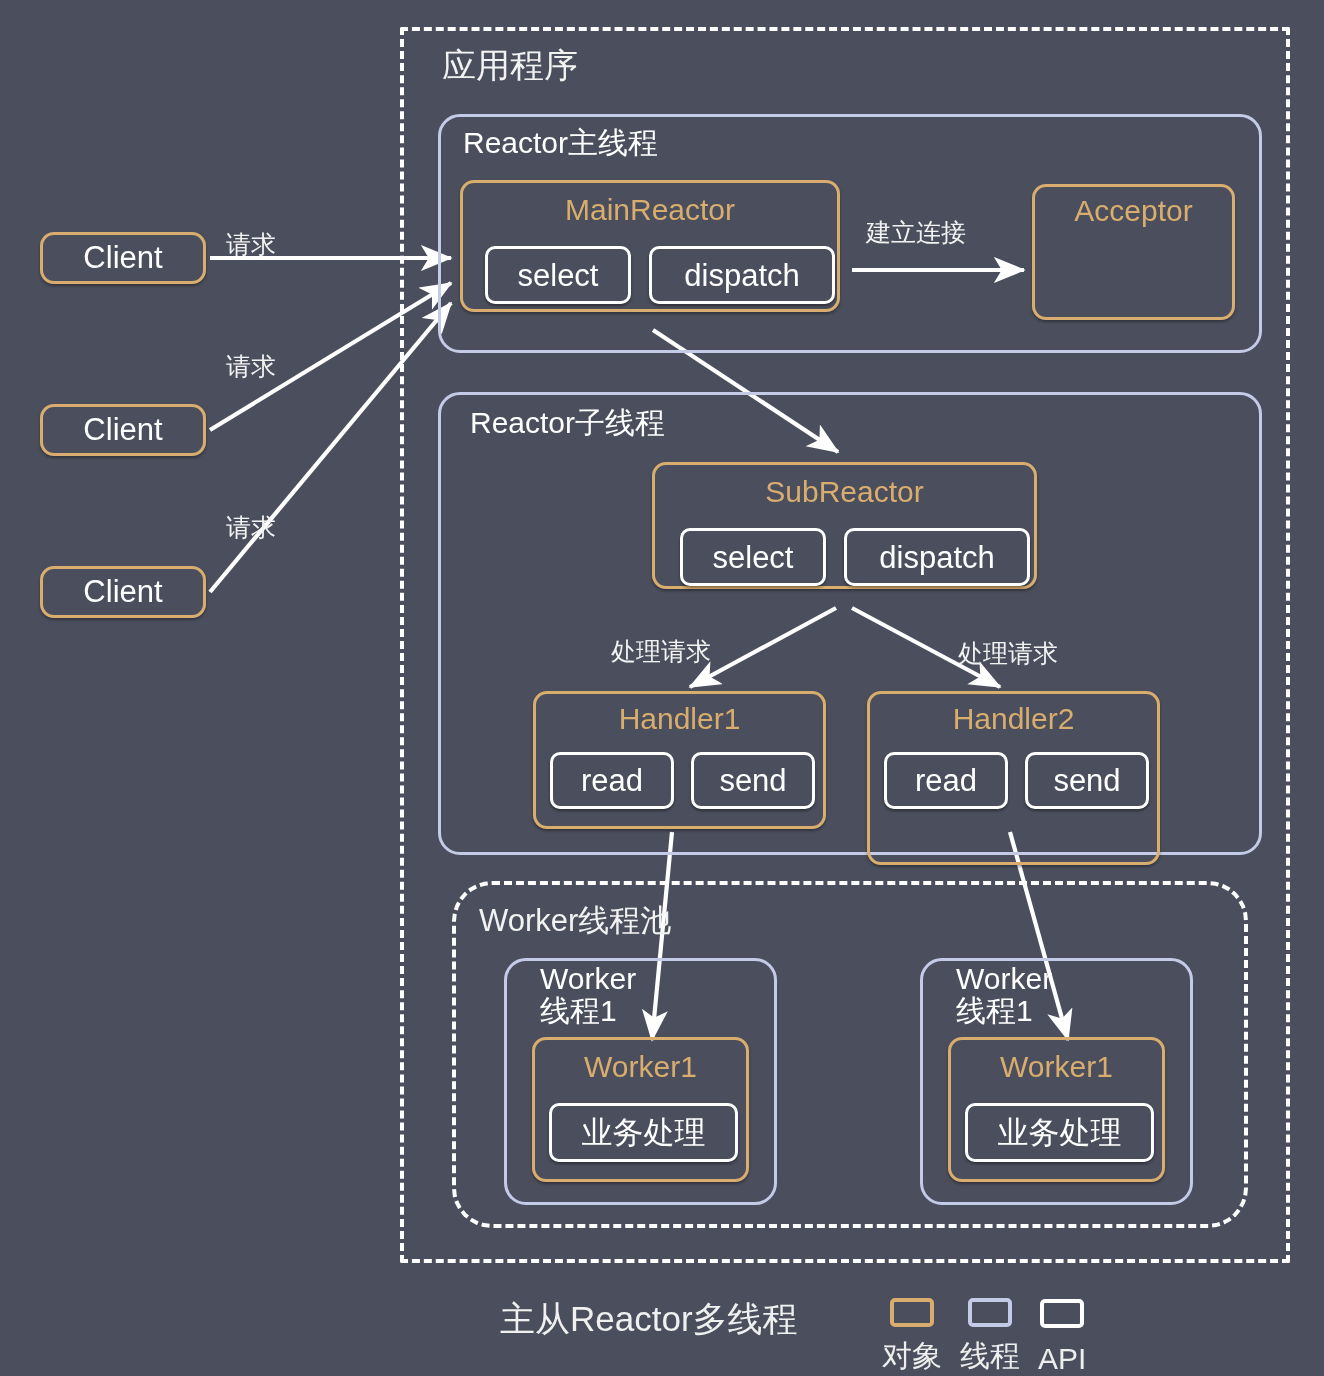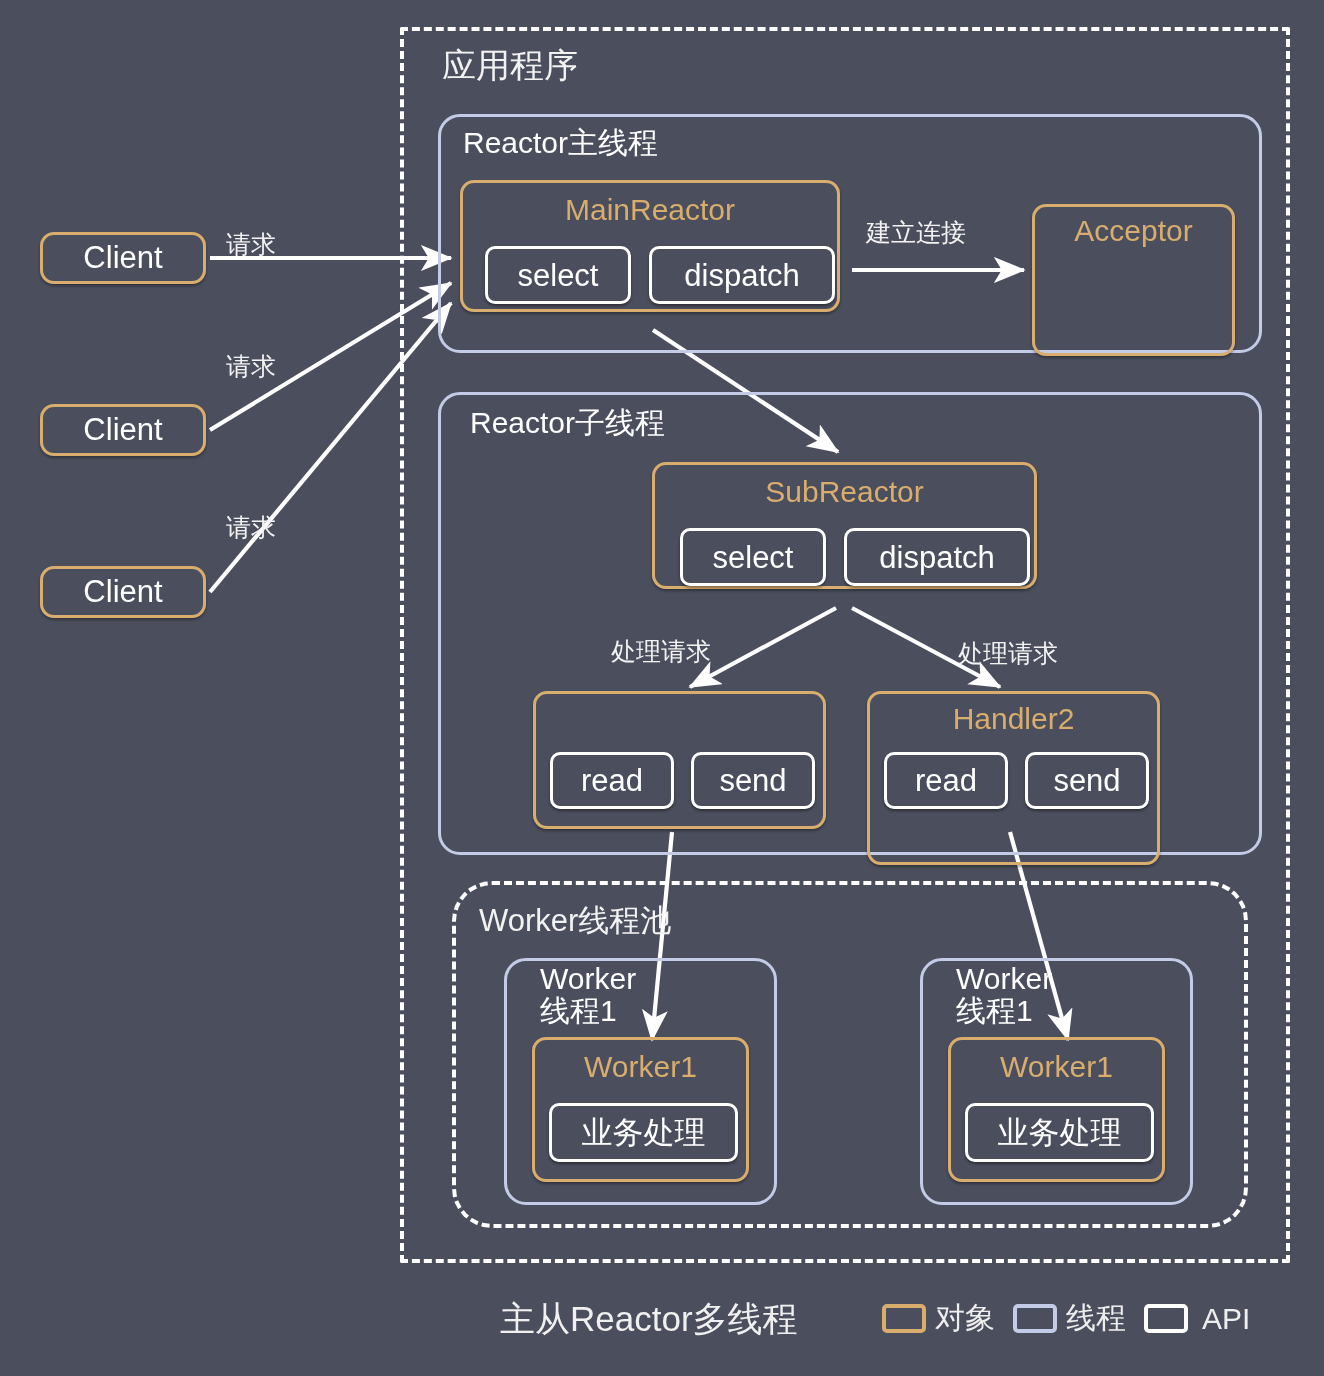--- a/index.html
+++ b/index.html
@@ -72,21 +72,21 @@
   }
 
   
   .client{
     width:166px;height:52px;
     display:flex;align-items:center;justify-content:center;
   }
 
   
   #legend{display:flex;align-items:center;gap:10px;}
-  .legend-group{display:flex;align-items:center;gap:9px;}
+  .legend-group{display:flex;align-items:center;gap:9px;flex-direction:column;}
   .legend-swatch{width:44px;height:29px;box-sizing:border-box;}
   .sw-obj{border:4px solid #d8ad6d;border-radius:5px;}
   .sw-thread{border:4px solid #c3cbe6;border-radius:5px;}
   .sw-api{border:4px solid #ffffff;border-radius:5px;}
   .legend-txt{color:#eeeeee;font-size:30px;white-space:nowrap;}
 
   svg.arrows{position:absolute;left:0;top:0;width:1324px;height:1376px;pointer-events:none;}
 </style>
 </head>
 <body>
@@ -134,21 +134,21 @@
         <span class="api-txt">select</span>
       </div>
       <div class="api-box" style="width:180px;height:52px;">
         <span class="api-txt">dispatch</span>
       </div>
     </div>
   </div>
 
   <div class="abs edge-label" style="left:866px;top:216px;">建立连接</div>
 
-  <div class="abs obj-box" style="left:1032px;top:184px;width:203px;height:152px;margin-top:20px;">
+  <div class="abs obj-box" style="left:1032px;top:184px;width:203px;height:136px;">
     <div class="obj-title" style="margin-top:9px;">Acceptor</div>
   </div>
 
   <div class="abs thread-box" style="left:438px;top:392px;width:824px;height:463px;"></div>
   <div class="abs thread-title" style="left:470px;top:407px;">Reactor子线程</div>
 
   <div class="abs obj-box" style="left:652px;top:462px;width:385px;height:127px;">
     <div class="obj-title" style="margin-top:12px;">SubReactor</div>
     <div style="position:absolute;left:25px;top:63px;display:flex;gap:18px;">
       <div class="api-box" style="width:140px;height:52px;">
@@ -157,20 +157,21 @@
       <div class="api-box" style="width:180px;height:52px;">
         <span class="api-txt">dispatch</span>
       </div>
     </div>
   </div>
 
   <div class="abs edge-label" style="left:611px;top:635px;">处理请求</div>
   <div class="abs edge-label" style="left:958px;top:637px;">处理请求</div>
 
   <div class="abs obj-box" style="left:533px;top:691px;width:293px;height:138px;">
+    <div class="obj-title" style="margin-top:10px;">Handler1</div>
     <div style="position:absolute;left:14px;top:58px;display:flex;gap:17px;">
       <div class="api-box" style="width:118px;height:51px;">
         <span class="api-txt">read</span>
       </div>
       <div class="api-box" style="width:118px;height:51px;">
         <span class="api-txt">send</span>
       </div>
     </div>
   </div>
 

